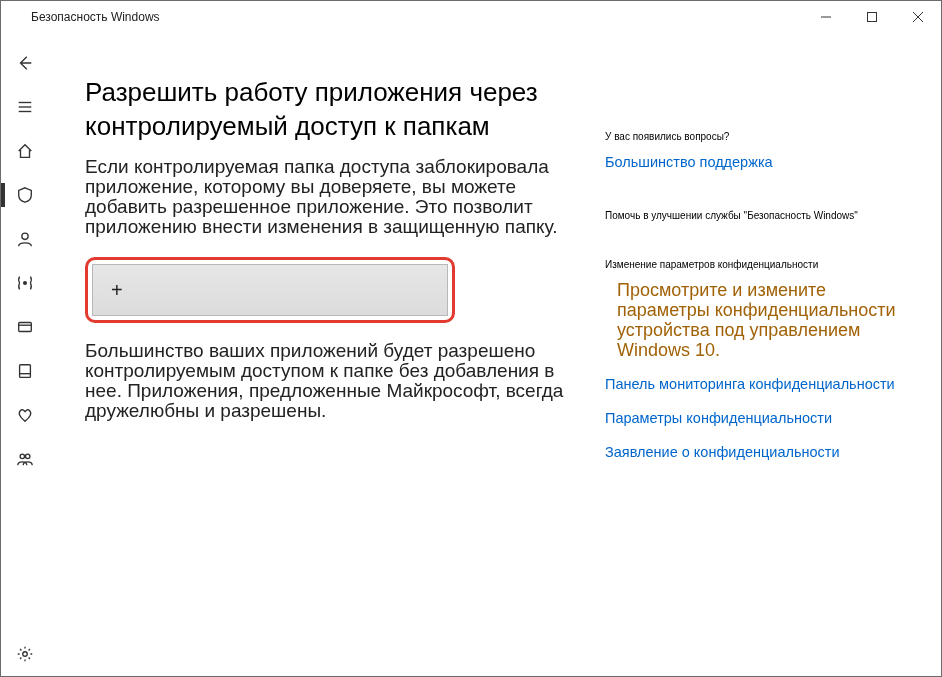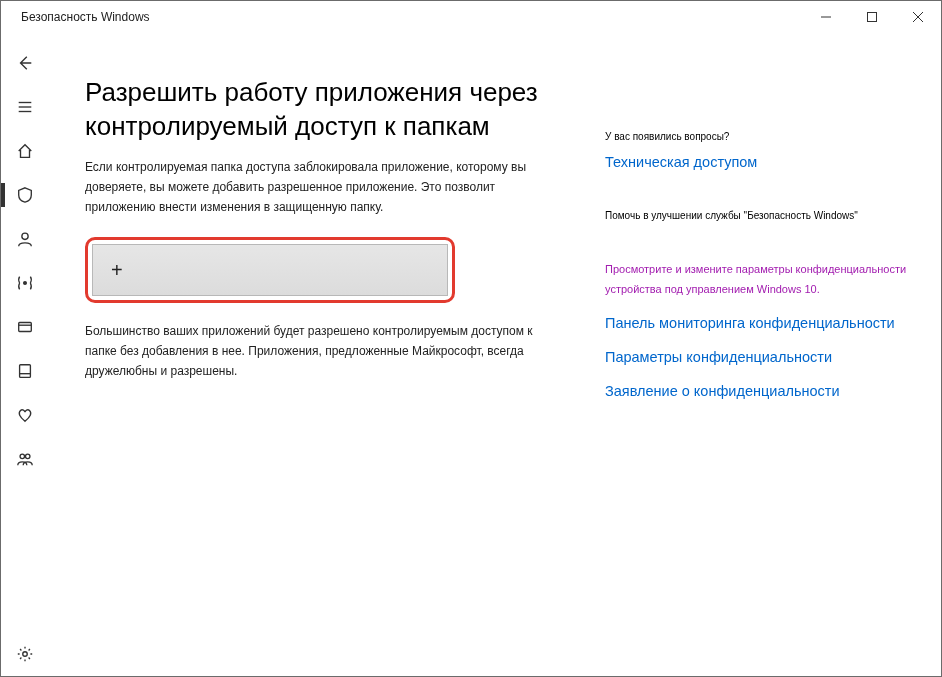--- a/index.html
+++ b/index.html
@@ -11,21 +11,21 @@
     width: 942px;
     height: 677px;
     overflow: hidden;
     border: 1px solid #6b6b6b;
     position: relative;
   }
   .titlebar {
     height: 32px;
     display: flex;
     align-items: center;
-    padding: 0 0 0 20px;
+    padding: 0 0 0 30px;
     font-size: 12px;
     color: #222;
     position: relative;
   }
   .titlebar .controls {
     position: absolute;
     right: 0;
     top: 0;
     height: 32px;
     display: flex;
@@ -81,21 +81,21 @@
     padding-right: 40px;
   }
   .primary h1 {
     font-weight: 400;
     font-size: 26px;
     line-height: 34px;
     margin: 22px 0 14px 0;
     color: #000;
   }
   .primary p {
-    font-size: 12px;
+    font-size: 19px;
     line-height: 20px;
     color: #222;
     margin: 0 0 18px 0;
   }
   .add-btn-wrap {
     display: inline-block;
     border: 3px solid #e23a2e;
     border-radius: 10px;
     padding: 4px;
     margin: 2px 0 18px 0;
@@ -124,24 +124,24 @@
     font-size: 14.5px;
   }
   .side-block { margin-bottom: 38px; }
   .side-block h3 {
     font-weight: 400;
     font-size: 10px;
     margin: 0 0 10px 0;
     color: #000;
   }
   .side-block p {
-    font-size: 11px;
+    font-size: 18px;
     line-height: 20px;
-    color: #a21caf;
-    margin: 0 0 14px 0;
+    color: #a16207;
+    margin: 0 0 14px 12px;
   }
   .link {
     color: #0066cc;
     font-size: 14.5px;
     cursor: pointer;
     display: block;
     margin-bottom: 14px;
     line-height: 20px;
   }
 </style>
@@ -247,26 +247,27 @@
         <div class="add-btn">
           <span class="plus">+</span>
         </div>
       </div>
       <p>Большинство ваших приложений будет разрешено контролируемым доступом к папке без добавления в нее. Приложения, предложенные Майкрософт, всегда дружелюбны и разрешены.</p>
     </div>
 
     <div class="side-panel">
       <div class="side-block">
         <h3>У вас появились вопросы?</h3>
-        <span class="link">Техническая доступом</span>
+        <span class="link">Большинство поддержка</span>
       </div>
       <div class="side-block">
         <h3>Помочь в улучшении службы "Безопасность Windows"</h3>
       </div>
       <div class="side-block">
+        <h3>Изменение параметров конфиденциальности</h3>
         <p>Просмотрите и измените параметры конфиденциальности устройства под управлением Windows 10.</p>
         <span class="link">Панель мониторинга конфиденциальности</span>
         <span class="link">Параметры конфиденциальности</span>
         <span class="link">Заявление о конфиденциальности</span>
       </div>
     </div>
   </div>
 </div>
 
 </body></html>

